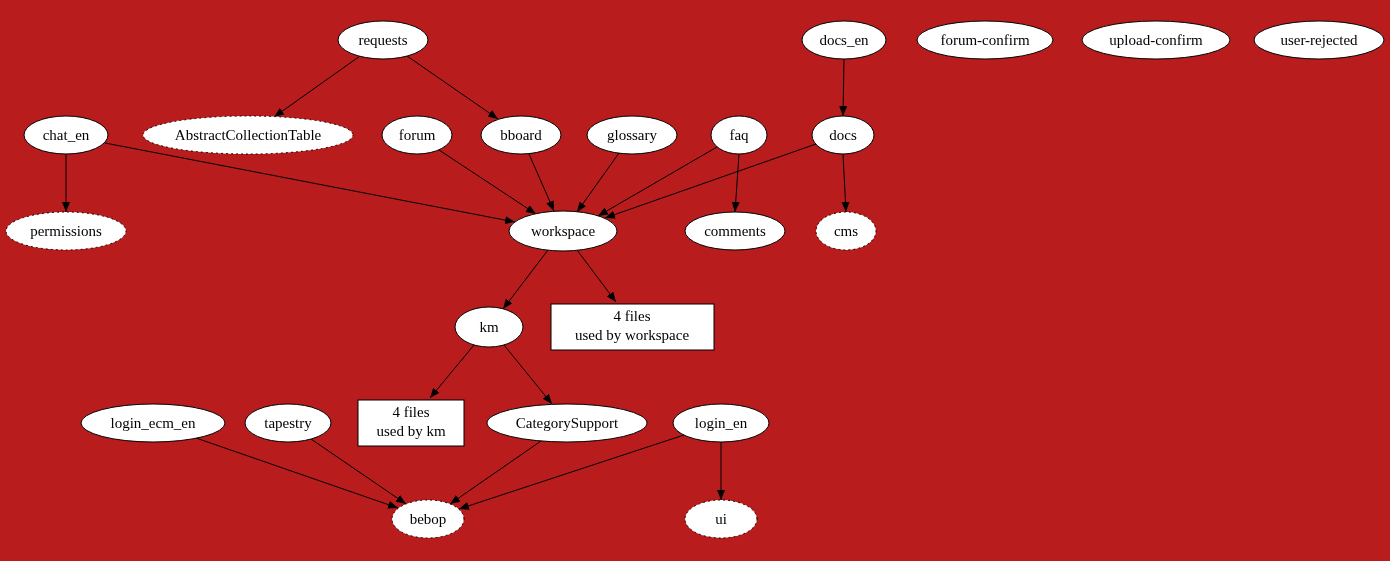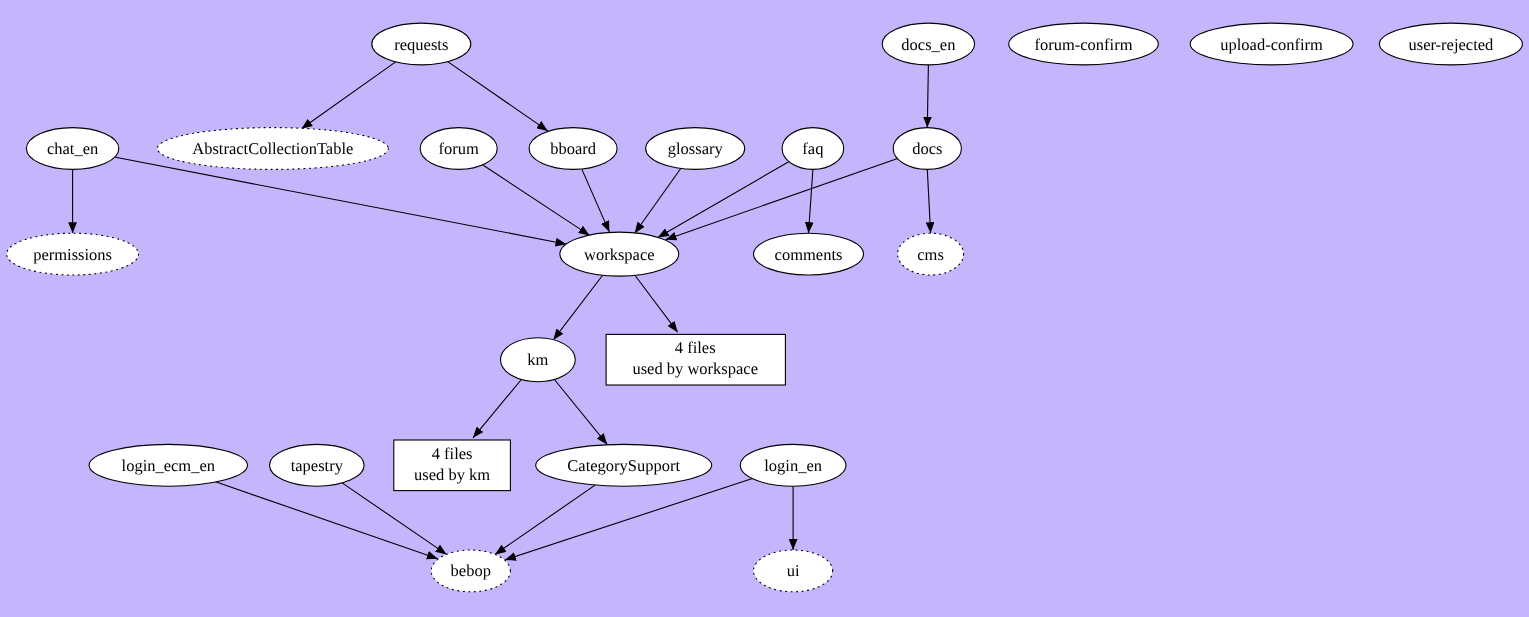--- a/index.html
+++ b/index.html
@@ -4,21 +4,21 @@
 <style>
   html, body {
     margin: 0;
     padding: 0;
     background: #ffffff;
   }
   .canvas {
     position: relative;
     width: 1390px;
     height: 561px;
-    background: #c4b5fd;
+    background: #b91c1c;
   }
   svg { display: block; }
   .node-shape {
     fill: #ffffff;
     stroke: #000000;
     stroke-width: 1;
   }
   .dotted {
     stroke-dasharray: 1 4;
     stroke-linecap: round;

